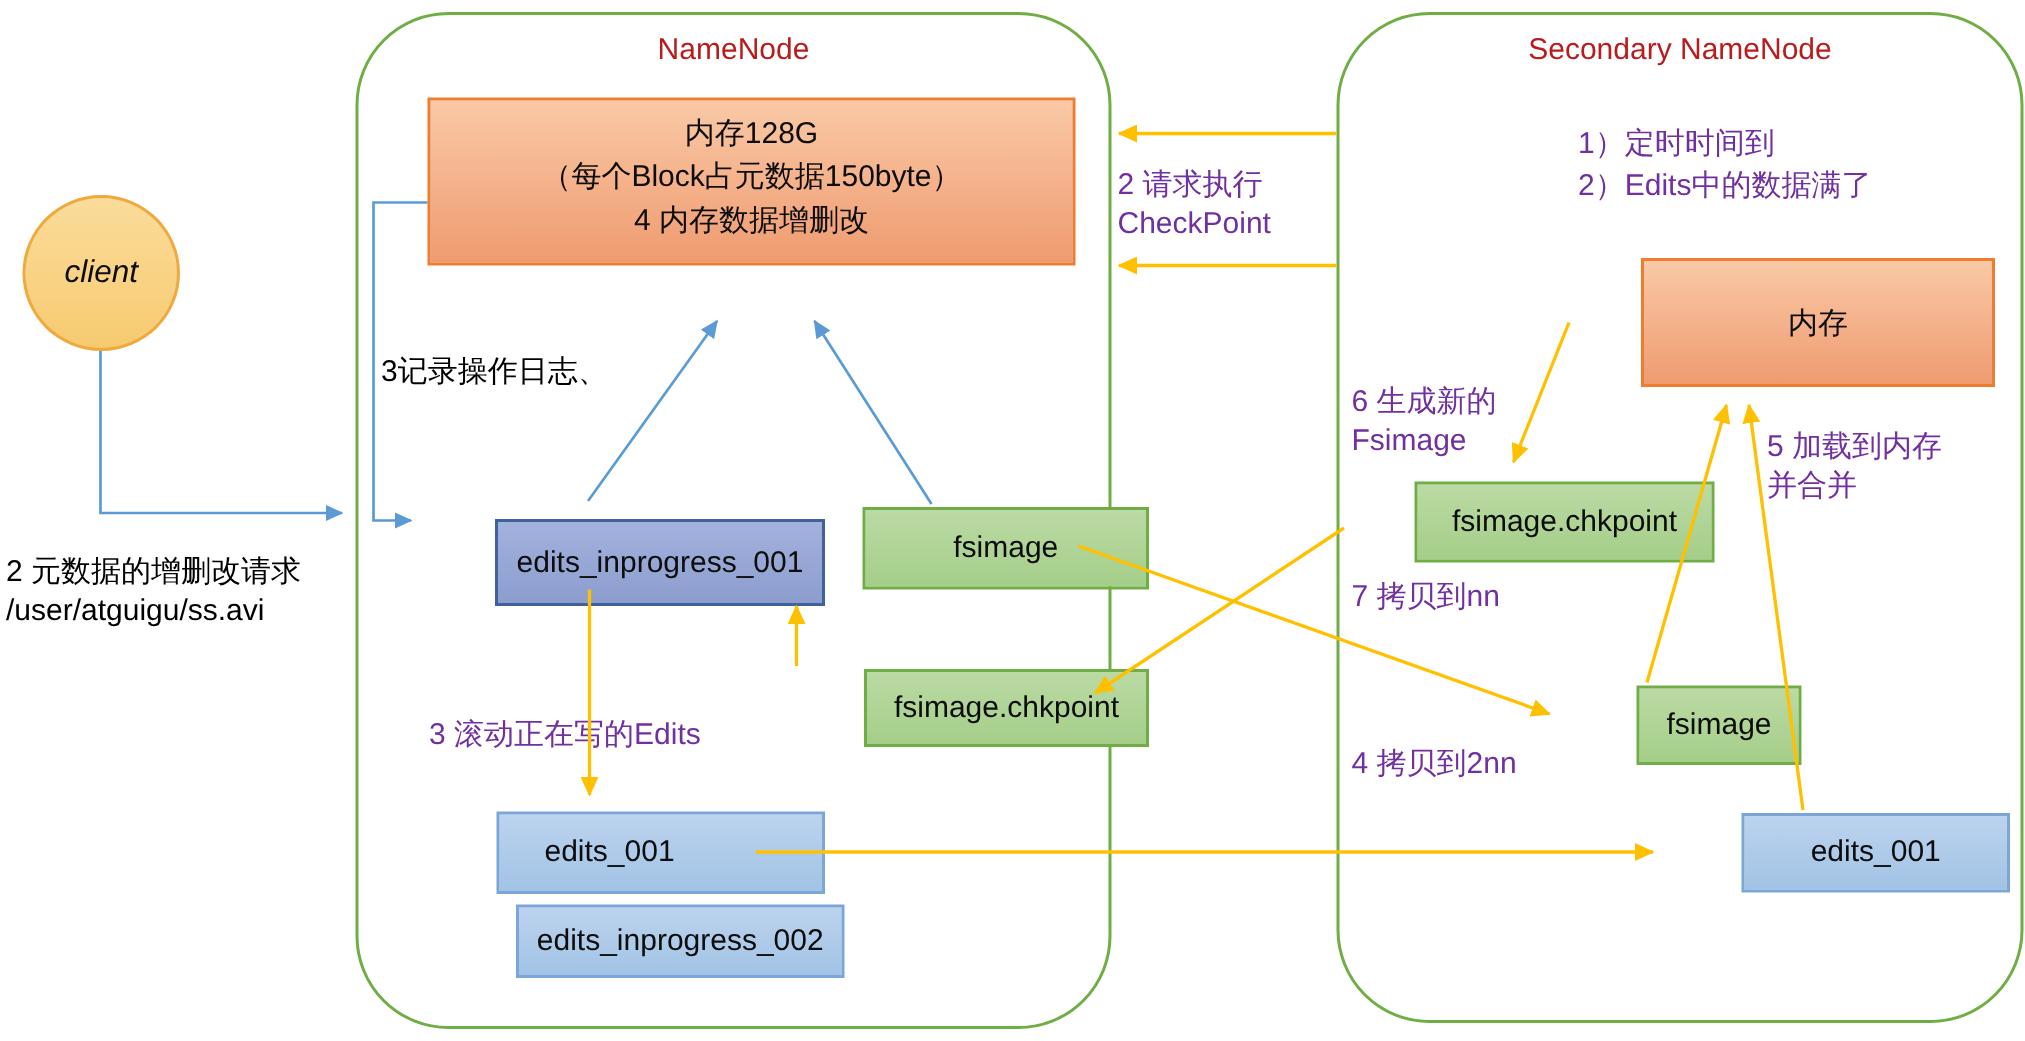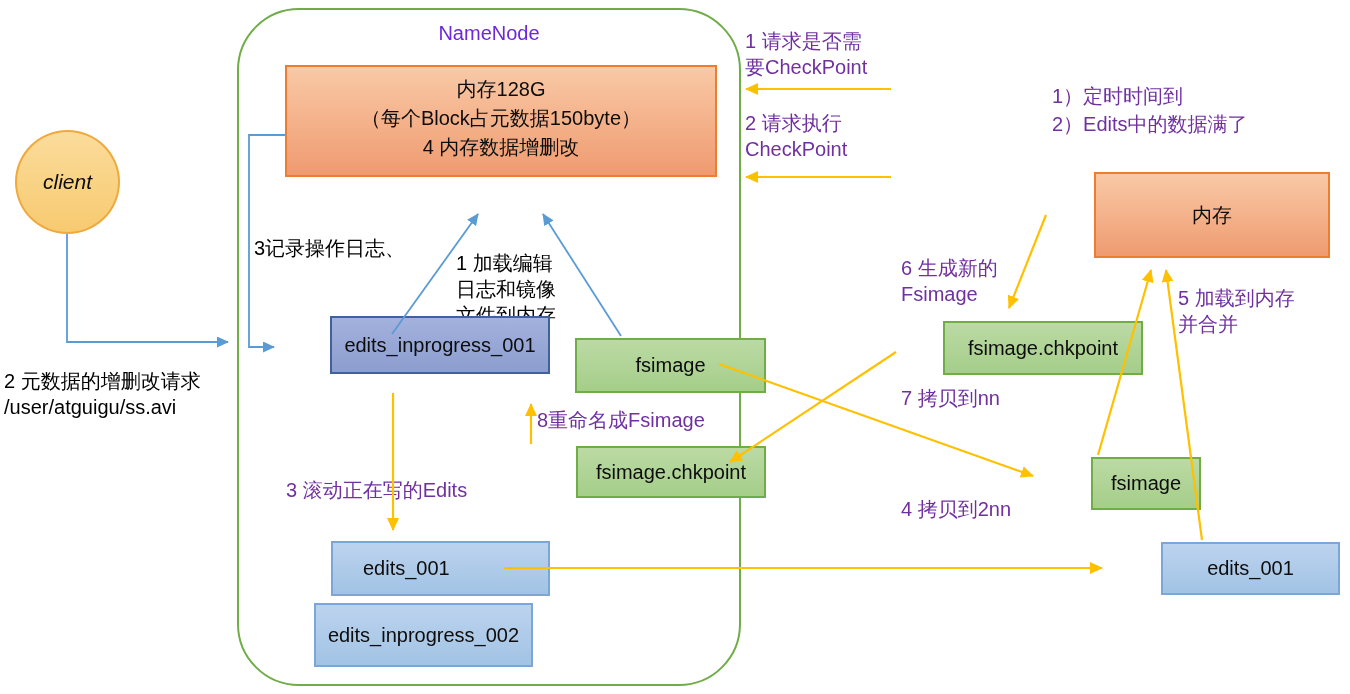--- a/index.html
+++ b/index.html
@@ -6,21 +6,21 @@
   .stage{
     position:relative;width:1350px;height:694px;background:#fff;overflow:hidden;
     font-family:"Liberation Sans","DejaVu Sans",sans-serif;color:#111;
   }
   .container{
     position:absolute;border:2.5px solid var(--container_green,#70AD47);
     border-radius:62px;background:transparent;
   }
   .ctitle{
     position:absolute;top:12px;left:0;width:100%;text-align:center;
-    font-size:20px;color:#6d28d9;
+    font-size:20px;color:#b91c1c;
   }
   .box{
     position:absolute;display:flex;align-items:center;justify-content:center;
     font-size:20px;color:#0d0d0d;border:2px solid;box-sizing:border-box;white-space:nowrap;margin-left:48px;
   }
   .box.green{background:linear-gradient(180deg,#BBDAA4 0%,#A5CE89 100%);border-color:var(--green_border,#70AD47);}
   .box.lblue{background:linear-gradient(180deg,#BCD3EE 0%,#A2C3E5 100%);border-color:var(--lightblue_border,#7CA6D7);}
   .box.periwinkle{background:linear-gradient(180deg,#A3B1DD 0%,#8C9DCE 100%);border-color:var(--periwinkle_border,#41619C);}
   .box.orangebox{background:linear-gradient(180deg,#F9C9A6 0%,#EF9B70 100%);border-color:var(--orange_border,#ED7D31);}
   .memorybox{
@@ -63,53 +63,46 @@
   <div class="memorybox" style="left:285px;top:65px;width:432px;height:112px;">
     <div class="mline">内存128G</div>
     <div class="mline">（每个Block占元数据150byte）</div>
     <div class="spacer"></div>
     <div class="mline mlast">4 内存数据增删改</div>
   </div>
 
   <div class="note" style="left:254px;top:235px;">
     <div>3记录操作日志、</div>
   </div>
-  <div class="note" style="left:456px;top:250px;">
-    <div>1 加载编辑</div>
-    <div>日志和镜像</div>
-    <div>文件到内存</div>
-  </div>
 
-  <div class="box periwinkle" style="left:282px;top:316px;width:220px;height:58px;">
+  <div class="box periwinkle" style="left:282px;top:346px;width:220px;height:58px;">
     <span>edits_inprogress_001</span>
   </div>
   <div class="box green" style="left:527px;top:338px;width:191px;height:55px;">
     <span>fsimage</span>
   </div>
-  <div class="note purple" style="left:537px;top:407px;">8重命名成Fsimage</div>
   <div class="box green" style="left:528px;top:446px;width:190px;height:52px;">
     <span>fsimage.chkpoint</span>
   </div>
   <div class="note purple" style="left:286px;top:477px;">3 滚动正在写的Edits</div>
   <div class="box lblue pad-left" style="left:283px;top:541px;width:219px;height:55px;">
     <span>edits_001</span>
   </div>
-  <div class="box lblue" style="left:266px;top:603px;width:219px;height:64px;">
+  <div class="box lblue" style="left:296px;top:603px;width:219px;height:49px;">
     <span>edits_inprogress_002</span>
   </div>
 
-  <div class="note purple" style="left:745px;top:28px;">
-    <div>1 请求是否需</div>
-    <div>要CheckPoint</div>
-  </div>
   <div class="note purple" style="left:745px;top:110px;">
     <div>2 请求执行</div>
     <div>CheckPoint</div>
   </div>
 
+  <div class="container" style="left:891px;top:8px;width:454px;height:670px;">
+    <div class="ctitle">Secondary NameNode</div>
+  </div>
 
   <div class="note purple" style="left:1052px;top:82px;line-height:28px;">
     <div>1）定时时间到</div>
     <div>2）Edits中的数据满了</div>
   </div>
 
   <div class="box orangebox" style="left:1046px;top:172px;width:236px;height:86px;">
     <span>内存</span>
   </div>
 

